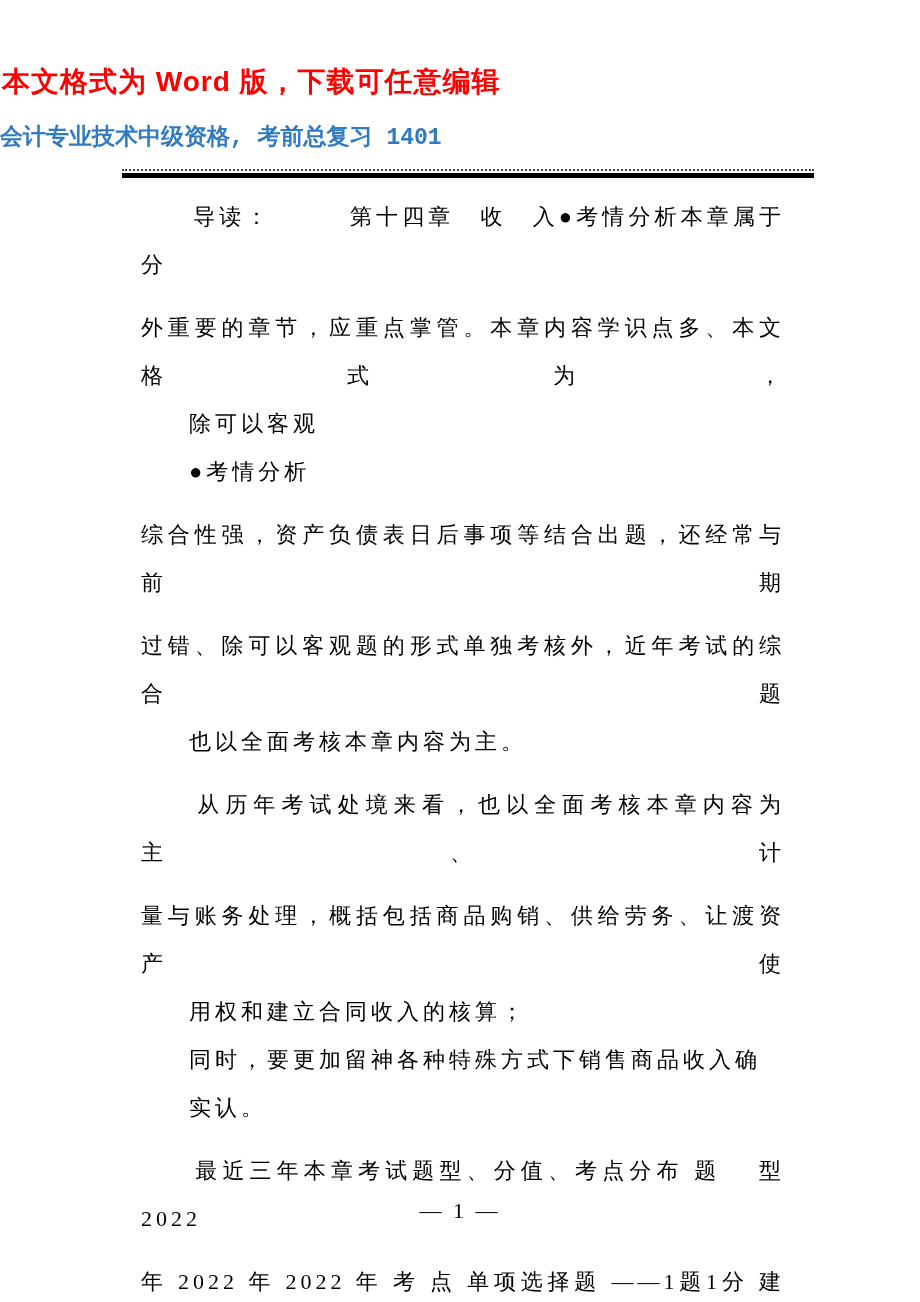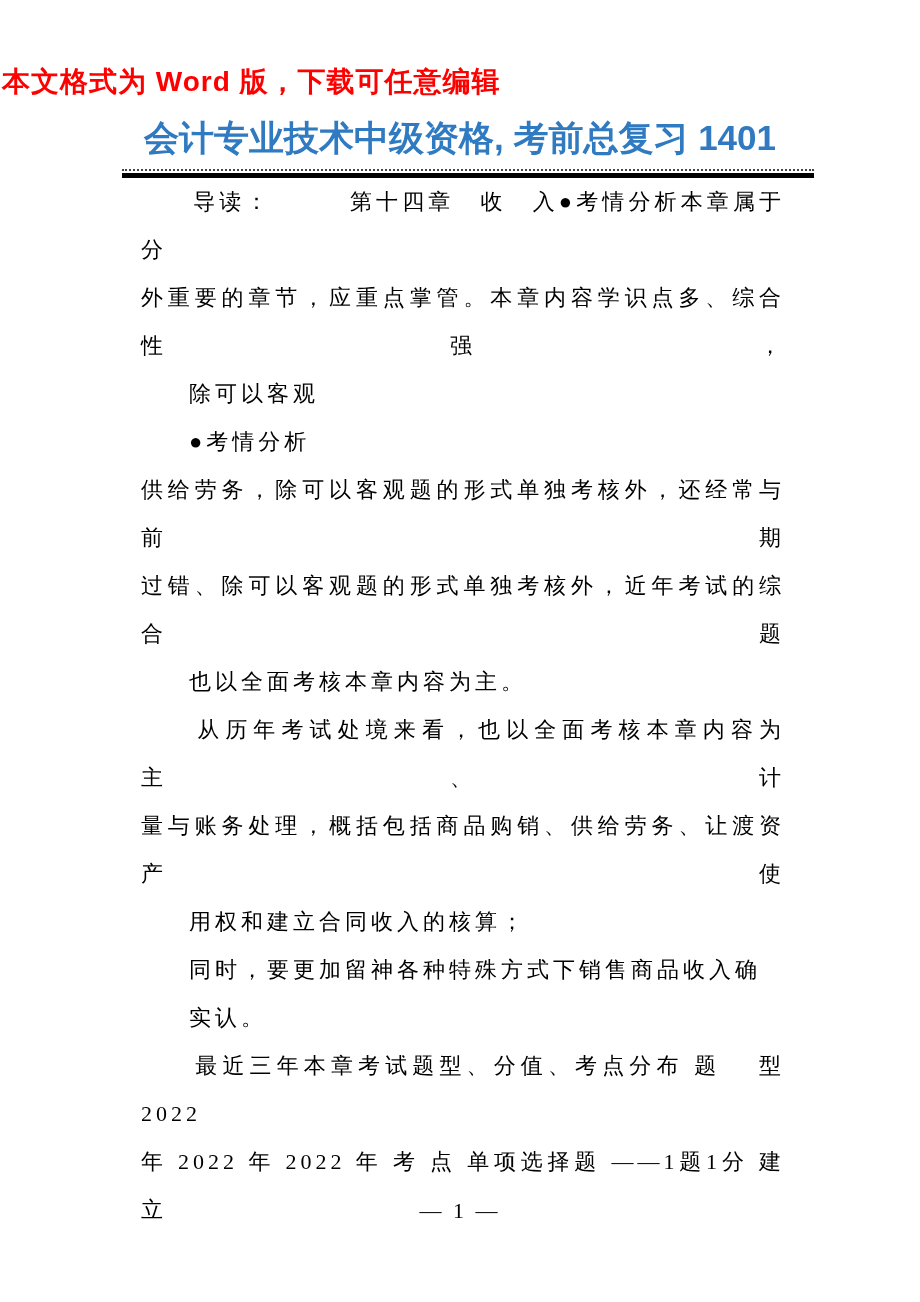--- a/index.html
+++ b/index.html
@@ -19,24 +19,24 @@
     text-align:left;
     font-family:"Liberation Sans", sans-serif;
     font-weight:700;
     font-size:28px;
     line-height:44px;
     letter-spacing:1px;
   }
   .doc-title {
     position:absolute;
     top:113px; left:0; width:100%;
-    text-align:center;
-    font-family:Liberation Sans, sans-serif;
+    text-align:left;
+    font-family:Liberation Mono, monospace;
     font-weight:700;
-    font-size:35px;
+    font-size:23px;
     line-height:50px;
   }
   .title-rule {
     position:absolute;
     top:169px; left:122px; width:692px;
   }
   .title-rule .rule-dotted {
     height:0;
     border-top:2px dotted #444;
   }
@@ -46,21 +46,21 @@
     background:#000;
   }
   .body-text {
     position:absolute;
     top:178px; left:141px; width:644px;
     font-size:22px;
     line-height:48px;
     letter-spacing:4px;
   }
   .line { min-height:48px; }
-  .line.justify { text-align:justify; text-align-last:justify; }
+  .line.justify { text-align:justify; text-align-last:justify;margin-top:15px; }
   .line.left   { text-align:left;margin-left:48px; }
   .line.center { text-align:center; text-align-last:center; letter-spacing:5px; }
   .page-number {
     position:absolute;
     top:1196px; left:0; width:100%;
     text-align:center;
     font-size:22px;
     letter-spacing:3px;
     line-height:30px;
   }
@@ -74,24 +74,24 @@
 
   <h1 class="doc-title" style="color: rgb(47, 122, 192);">会计专业技术中级资格, 考前总复习 1401</h1>
 
   <div class="title-rule">
     <div class="rule-dotted"></div>
     <div class="rule-thick"></div>
   </div>
 
   <div class="body-text">
       <div class="line justify">　　导读：　　　第十四章　收　入●考情分析本章属于分</div>
-      <div class="line justify">外重要的章节，应重点掌管。本章内容学识点多、综合性强，</div>
+      <div class="line justify">外重要的章节，应重点掌管。本章内容学识点多、本文格式为，</div>
       <div class="line left">除可以客观</div>
       <div class="line left">●考情分析</div>
-      <div class="line justify">供给劳务，除可以客观题的形式单独考核外，还经常与前期</div>
+      <div class="line justify">综合性强，资产负债表日后事项等结合出题，还经常与前期</div>
       <div class="line justify">过错、除可以客观题的形式单独考核外，近年考试的综合题</div>
       <div class="line left">也以全面考核本章内容为主。</div>
       <div class="line justify">　　从历年考试处境来看，也以全面考核本章内容为主、计</div>
       <div class="line justify">量与账务处理，概括包括商品购销、供给劳务、让渡资产使</div>
       <div class="line left">用权和建立合同收入的核算；</div>
       <div class="line left">同时，要更加留神各种特殊方式下销售商品收入确实认。</div>
       <div class="line justify">　　最近三年本章考试题型、分值、考点分布 题　 型 2022</div>
       <div class="line justify">年 2022 年 2022 年 考 点 单项选择题 ——1题1分 建立</div>
     </div>
 

